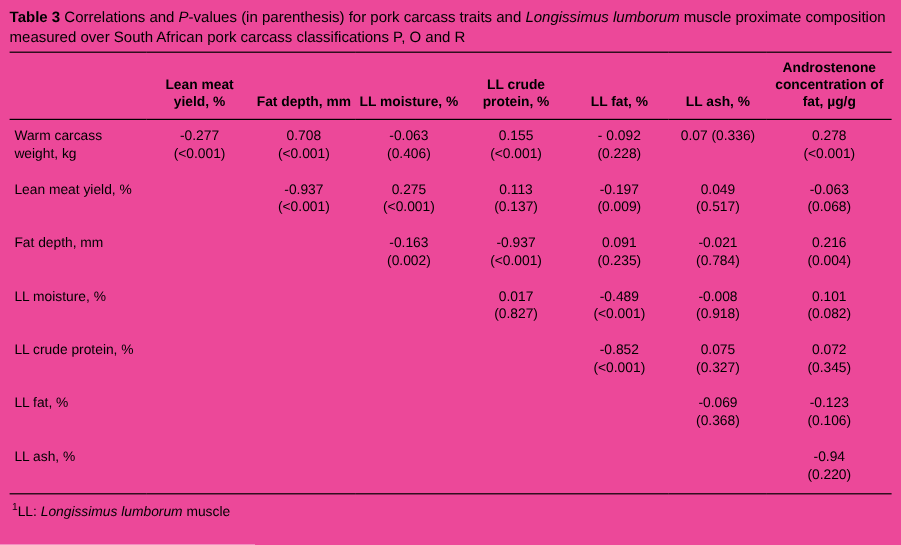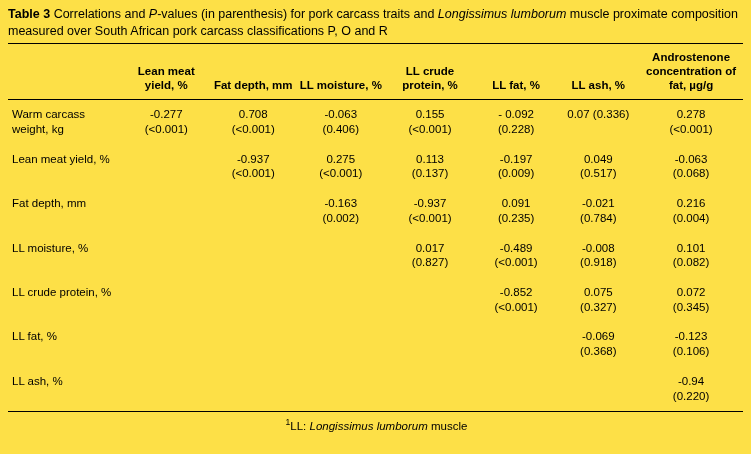--- a/index.html
+++ b/index.html
@@ -9,21 +9,21 @@
   }
   body {
     font-family: "Liberation Serif", serif;
     color: #000000;
   }
   .page {
     position: relative;
     width: 751px;
     height: 454px;
     box-sizing: border-box;
-    background: #fde047;
+    background: #ec4899;
     overflow: hidden;
   }
   .caption {
     font-family: "Liberation Sans", sans-serif;
     font-size: 12.5px;
     line-height: 1.33;
     padding: 6px 8px 4px 8px;
     color: #000;
   }
   .caption .cap-label {
@@ -73,21 +73,20 @@
     display: block;
   }
   .cell-inline .cellval,
   .cell-inline .cellp {
     display: inline;
   }
   .footnote {
     font-family: "Liberation Sans", sans-serif;
     font-size: 11.5px;
     padding: 5px 8px 0 10px;
-    text-align: center;
   }
   .footnote sup {
     font-size: 8.5px;
     vertical-align: super;
   }
   .footnote .ital {
     font-style: italic;
   }
   .colw-1 { width: 88px; }
   .colw-2 { width: 86px; }

